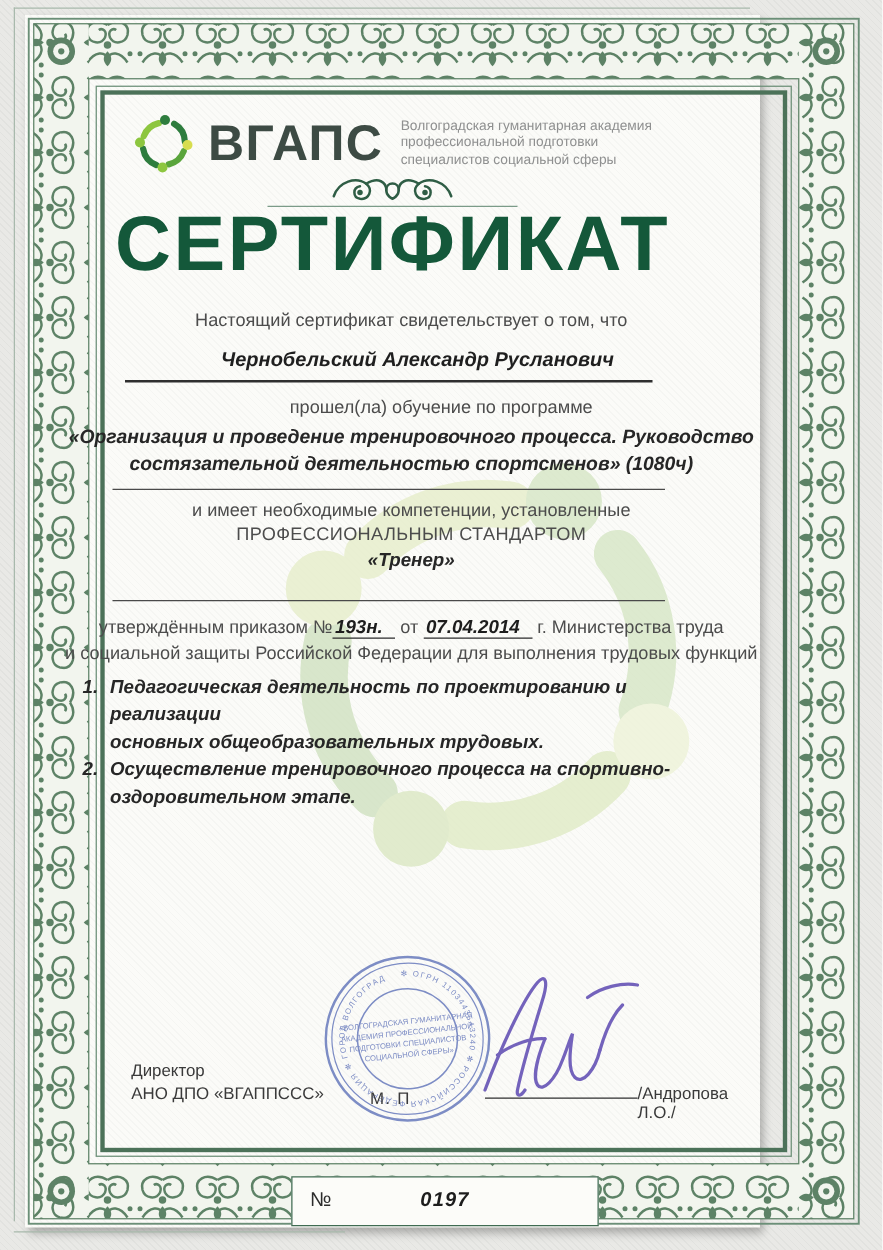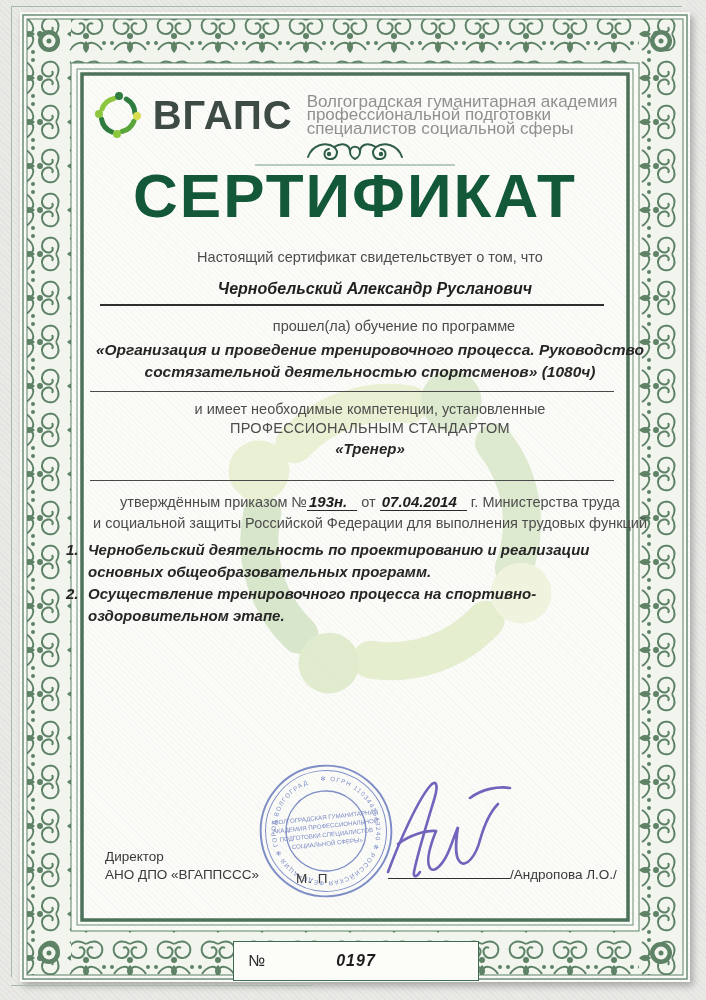--- a/index.html
+++ b/index.html
@@ -4,37 +4,37 @@
 <style>
   html,body{margin:0;padding:0;}
   .page{
     position:relative;width:706px;height:1000px;overflow:hidden;
     background:#e9e9e6;
     background-image:repeating-linear-gradient(45deg, rgba(90,100,95,.05) 0 1px, transparent 1px 4px);
     font-family:"Liberation Sans","DejaVu Sans",sans-serif;
     color:#3f3f3f;
   }
   .sheet{
-    position:absolute;left:20px;top:12px;width:670px;height:970px;
+    position:absolute;left:20px;top:12px;width:588px;height:970px;
     background:#fbfbf8;
     background-image:repeating-linear-gradient(45deg, rgba(120,130,125,.045) 0 1px, transparent 1px 4px);
     box-shadow:3px 4px 7px rgba(0,0,0,.28);
   }
   .echo{position:absolute;left:-9px;top:-6px;width:100%;height:100%;
     border-left:1px solid #a8b9ac;border-top:1px solid #a8b9ac;pointer-events:none;}
   .echo2{position:absolute;left:-9px;bottom:-4px;width:45%;height:0;
     border-bottom:1px solid #a8b9ac;pointer-events:none;}
   .frame{position:absolute;left:0;top:0;z-index:1;}
   .watermark{position:absolute;left:180px;top:330px;z-index:2;opacity:.8;transform:rotate(22deg);}
   .content{position:absolute;inset:0;z-index:3;}
   .content > div{position:absolute;}
 
   .hdr{left:0;right:0;top:78px;display:flex;justify-content:center;align-items:center;gap:10px;}
   .logo-word{font-size:40px;font-weight:800;color:#3d4b44;letter-spacing:1px;line-height:1;}
-  .tagline{font-size:17px;line-height:13.5px;color:#8f9090;padding-left:4px;}
+  .tagline{font-size:11px;line-height:13.5px;color:#8f9090;padding-left:4px;}
 
   .flourish{left:0;right:0;top:127px;text-align:center;}
   .title{left:0;right:0;top:153px;text-align:center;
     font-size:62px;line-height:62px;font-weight:800;letter-spacing:2px;color:#14583a;}
   .line{left:0;right:0;text-align:center;font-size:14.5px;color:#4c4c4c;padding-left:30px;}
   .intro{top:237px;}
   .name{top:268px;font-size:16px;font-weight:bold;font-style:italic;color:#1f1f1f;margin-left:10px;}
   .rule{height:0;border-top:2px solid #2f2f2f;}
   .name-rule{left:80px;right:86px;top:292px;}
   .lead{top:306px;margin-left:48px;}
@@ -210,22 +210,22 @@
         <span>от</span>
         <span class="blank">07.04.2014</span>
         <span>г. Министерства труда</span>
       </div>
       <div class="line order2">и социальной защиты Российской Федерации для выполнения трудовых функций</div>
 
       <div class="fns">
         <div class="fn-row">
           <div class="fn-num">1.</div>
           <div>
-            <div>Чернобельский деятельность по проектированию и реализации</div>
-            <div>основных общеобразовательных программ.</div>
+            <div>Педагогическая деятельность по проектированию и реализации</div>
+            <div>основных общеобразовательных трудовых.</div>
           </div>
         </div>
         <div class="fn-row">
           <div class="fn-num">2.</div>
           <div>
             <div>Осуществление тренировочного процесса на спортивно-</div>
             <div>оздоровительном этапе.</div>
           </div>
         </div>
       </div>

